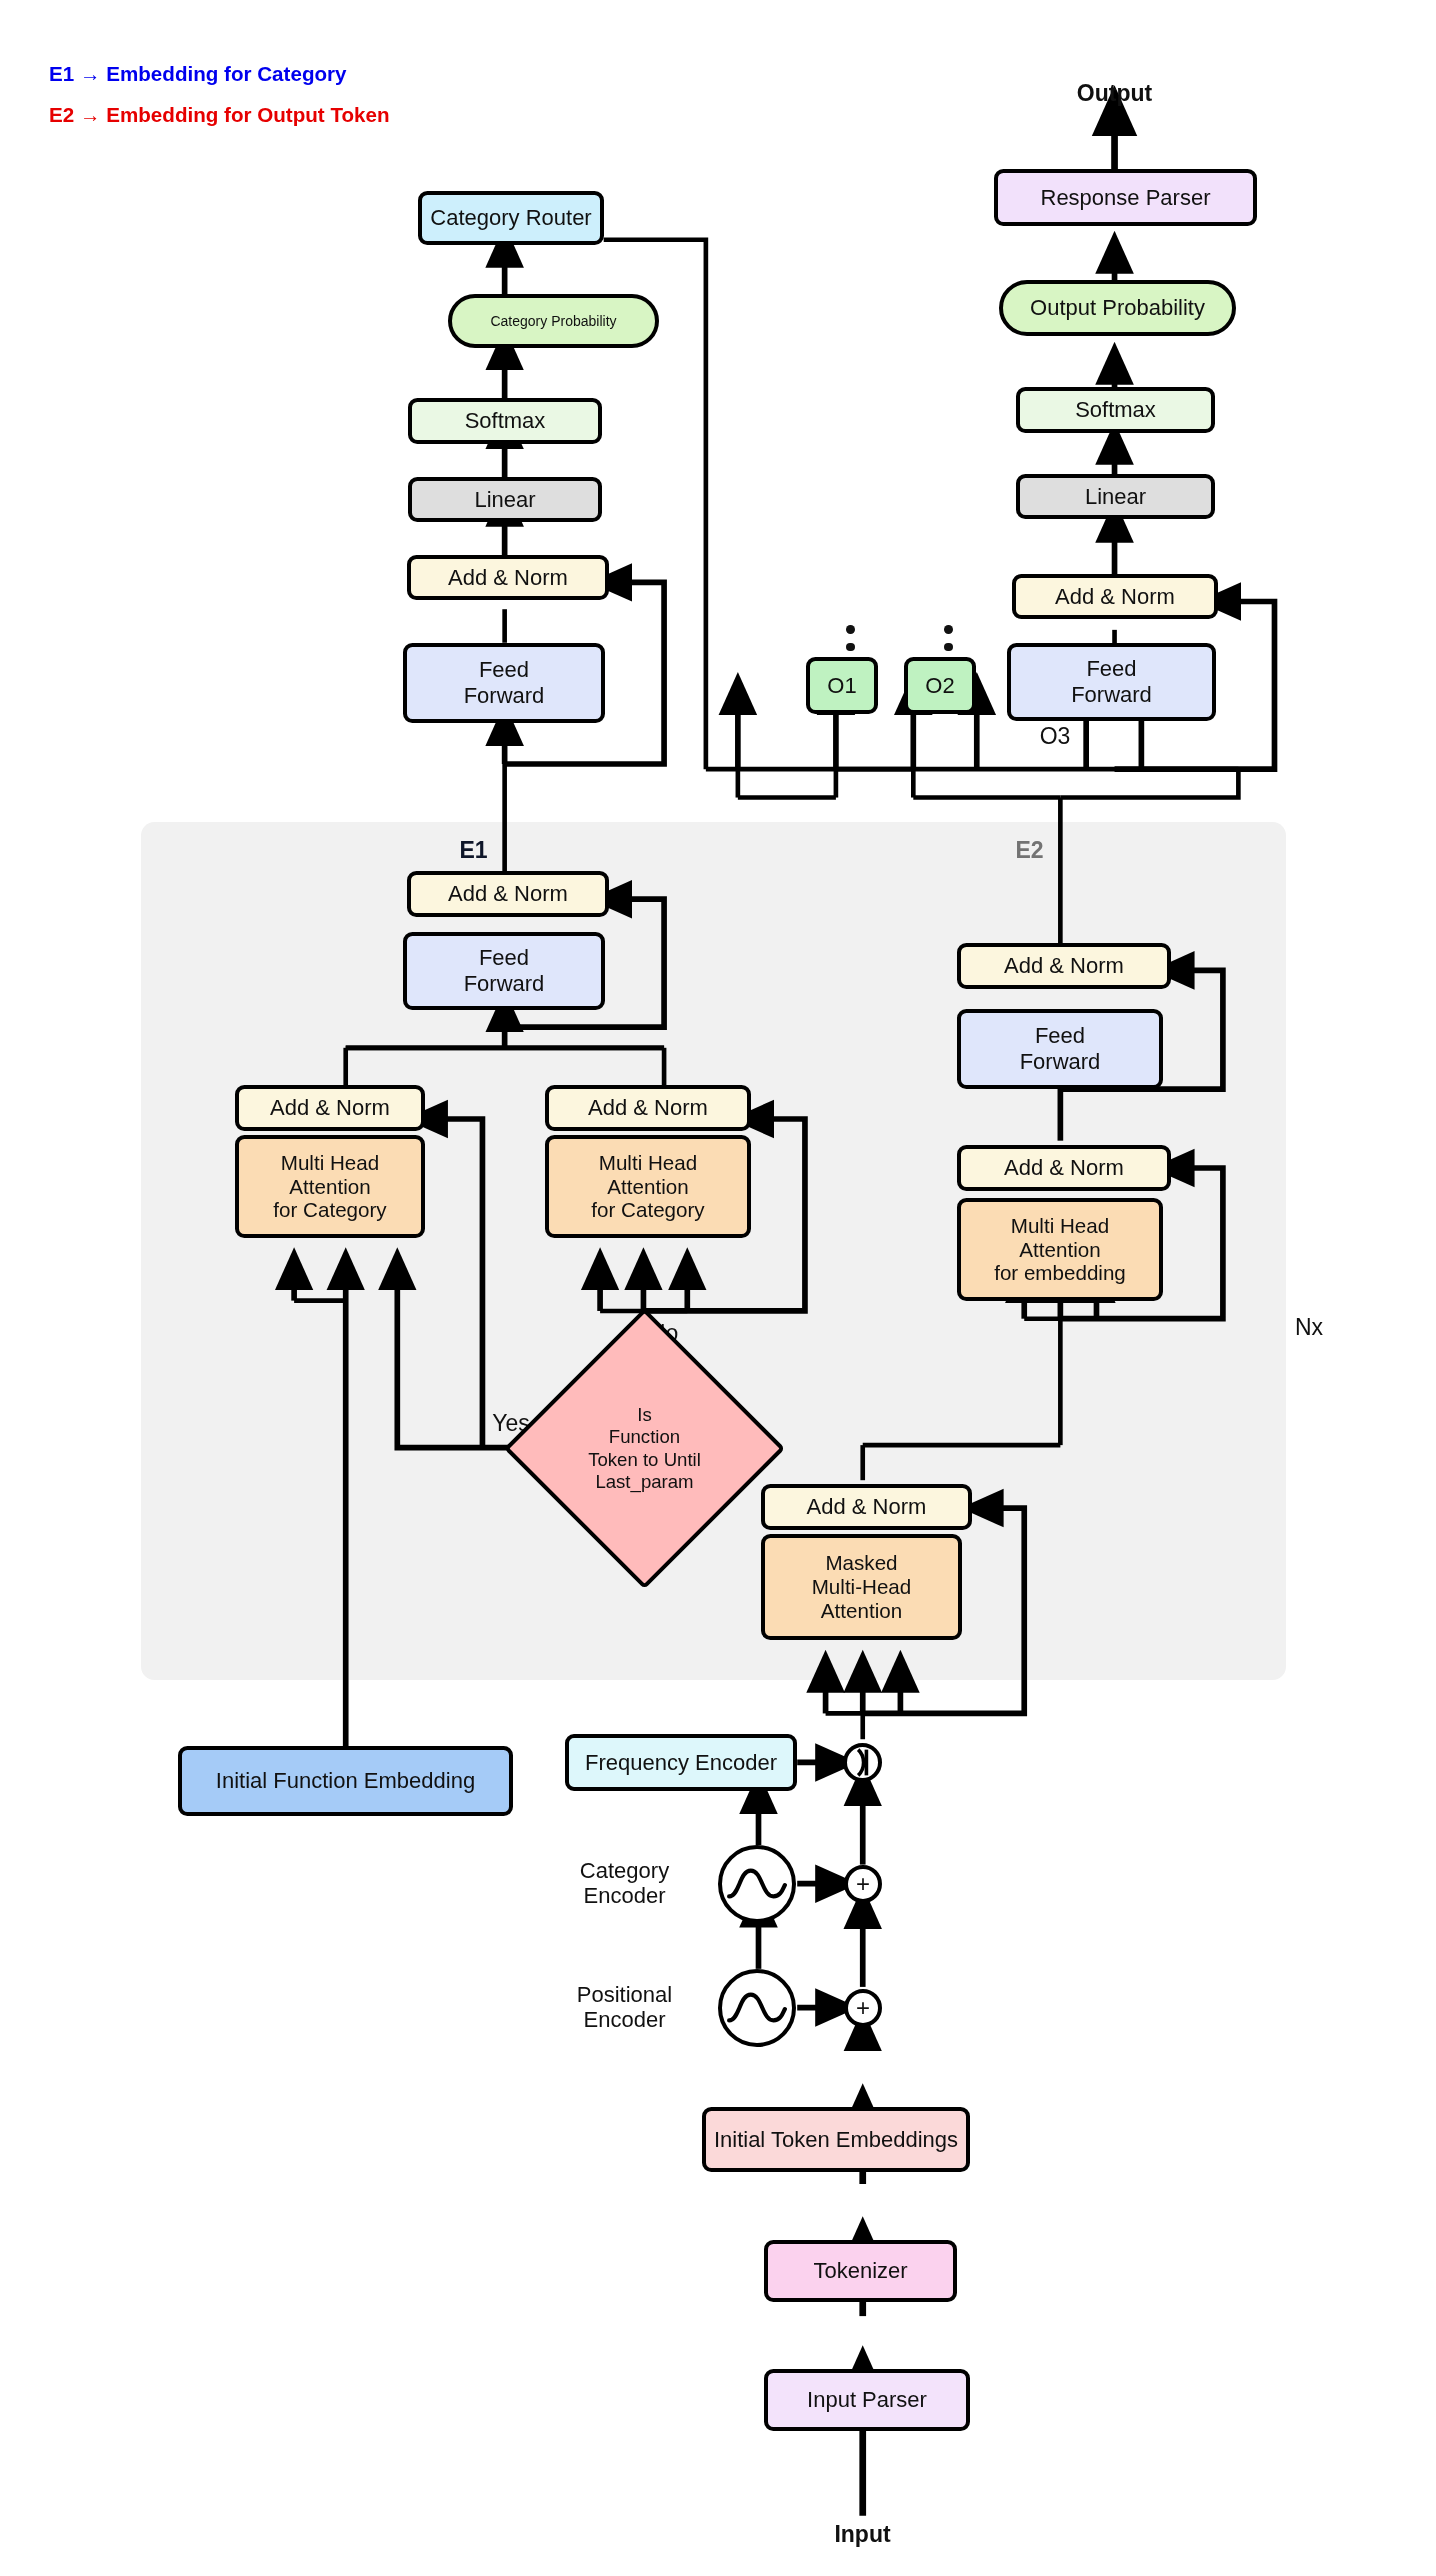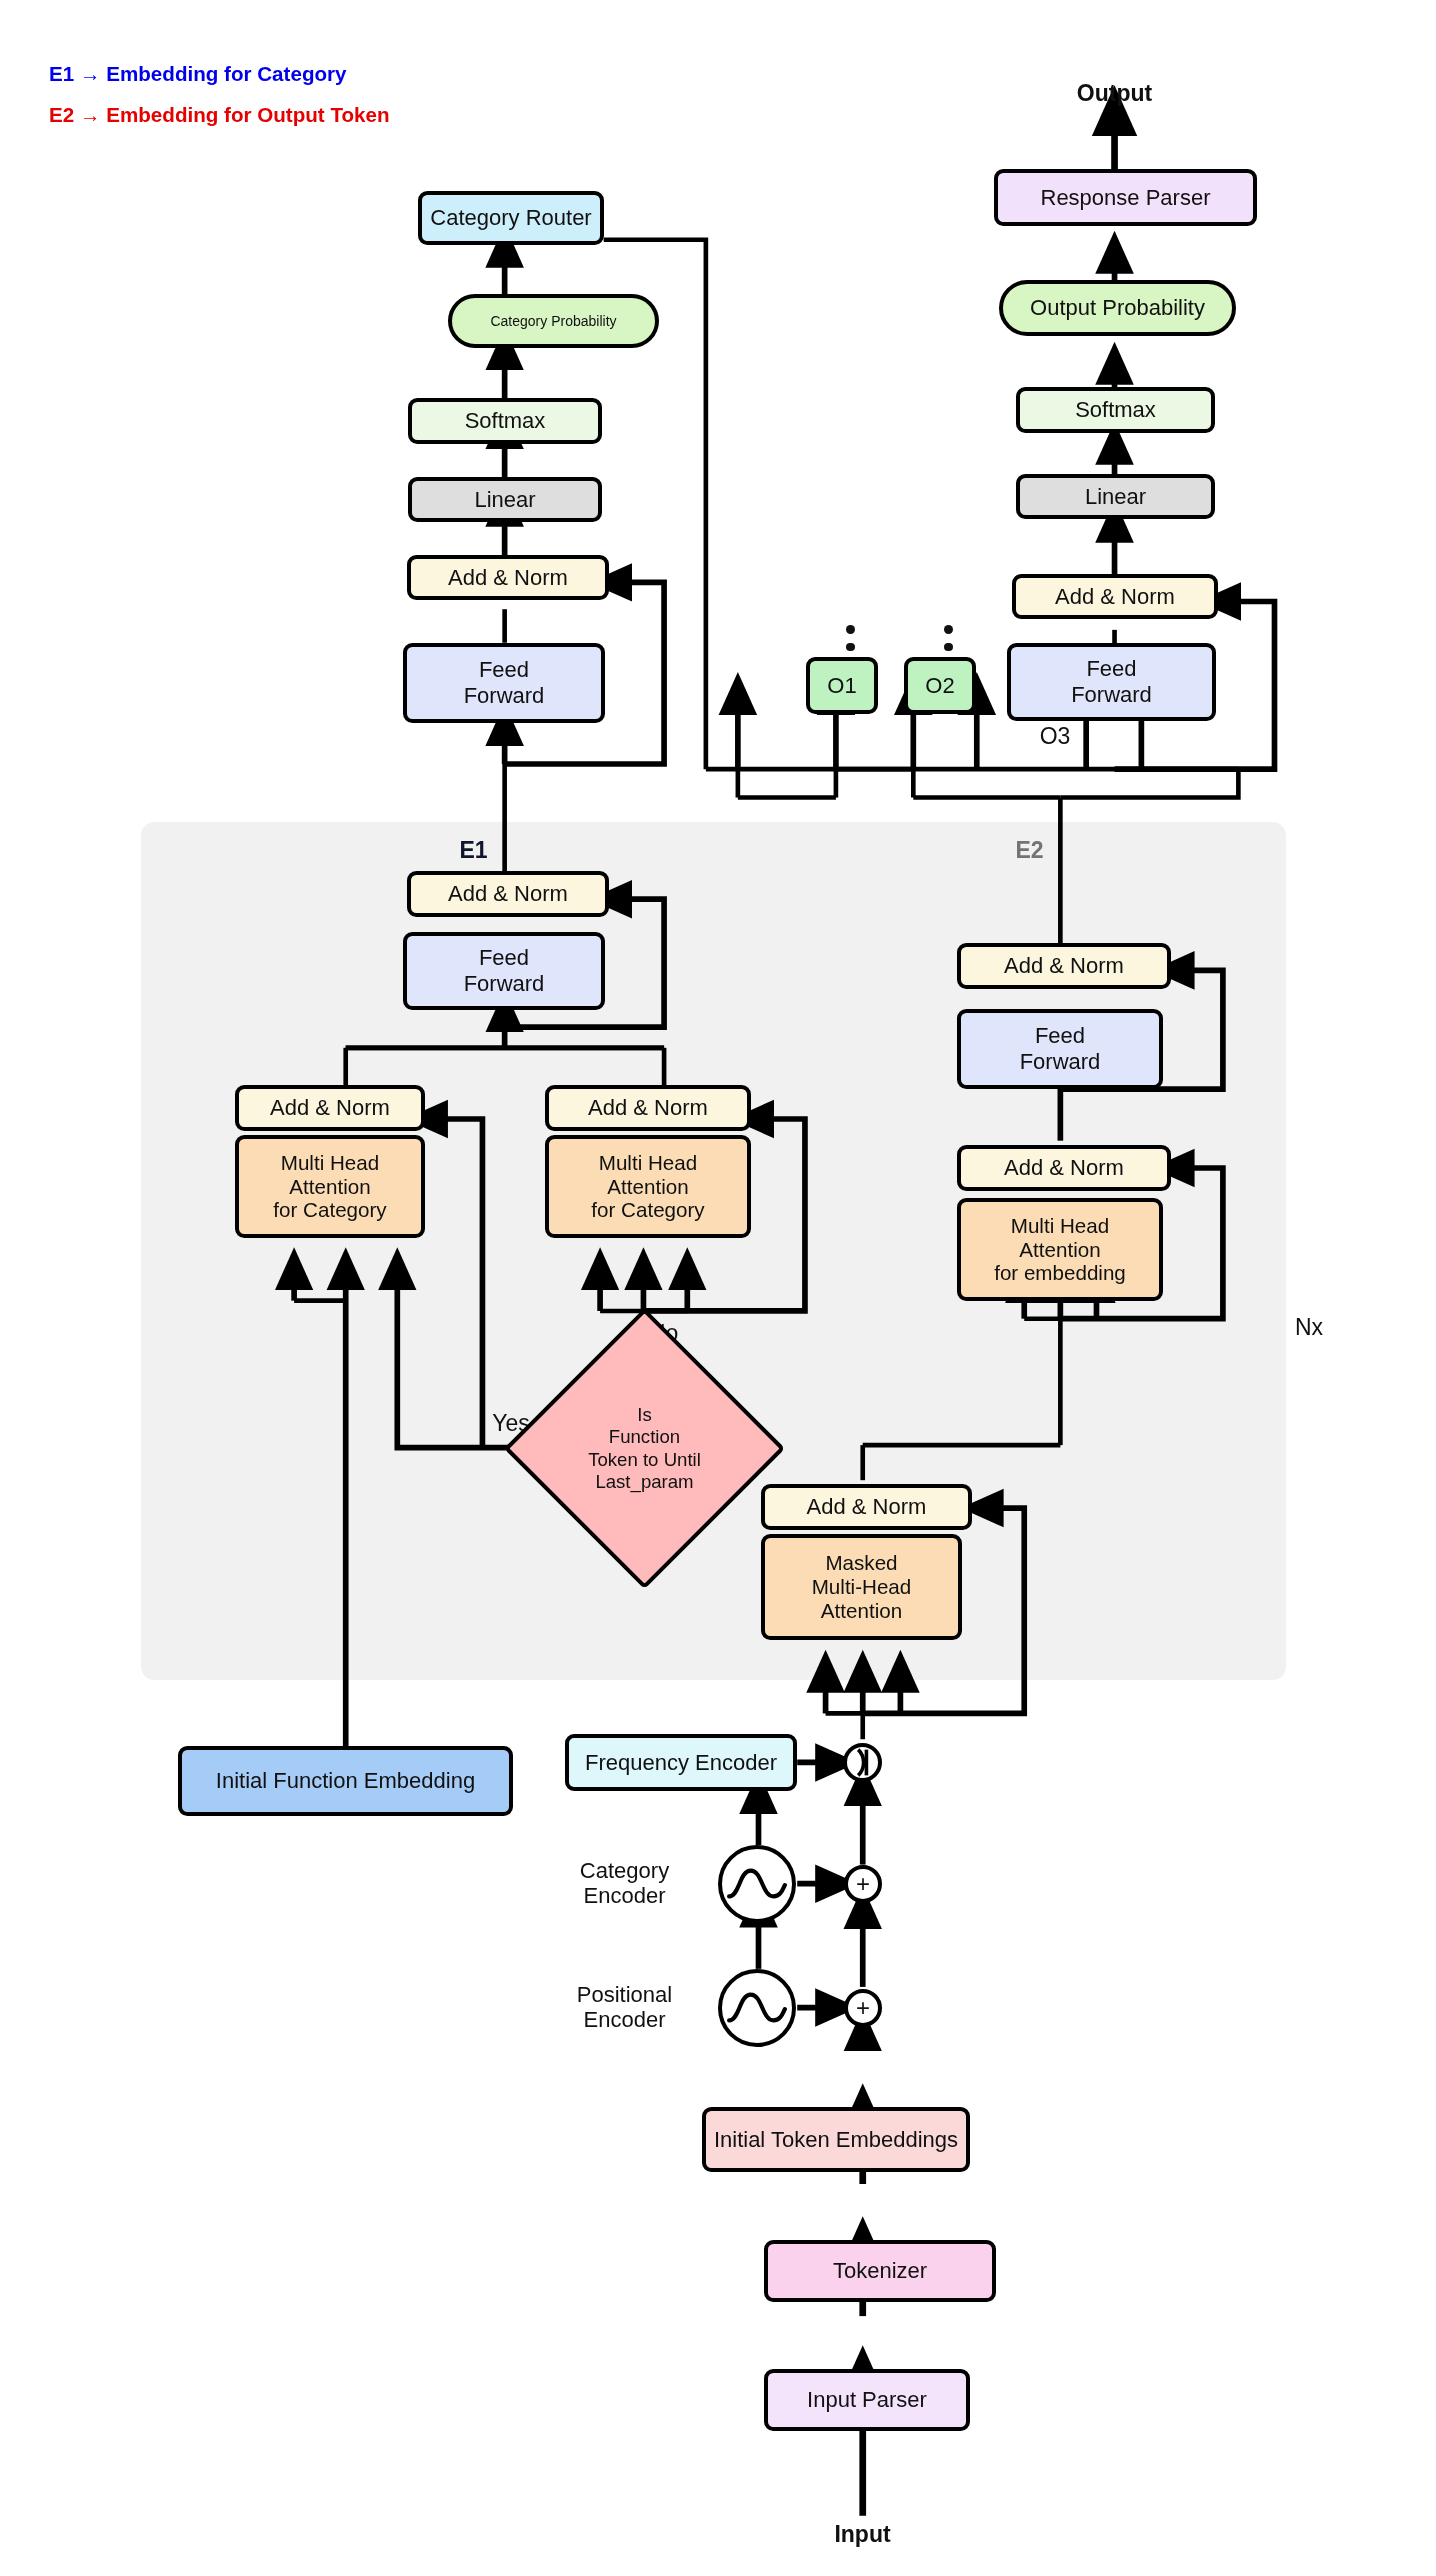--- a/index.html
+++ b/index.html
@@ -280,17 +280,17 @@
   </svg>
 </div>
 <div class="lbl" style="left:547px;top:1982px;width:155px;font-size:22px;white-space:pre-line;">Positional
 Encoder</div>
 
 <div class="circ" style="left:844px;top:1989px;width:38px;height:38px;">
   <span class="plus">+</span>
 </div>
 
 <div class="node" style="left:702px;top:2107px;width:268px;height:65px;background:#fbd9d9;font-size:22px;">Initial Token Embeddings</div>
-<div class="node" style="left:764px;top:2240px;width:232px;height:62px;background:#fbd2ee;font-size:22px;">Tokenizer</div>
+<div class="node" style="left:764px;top:2240px;width:193px;height:62px;background:#fbd2ee;font-size:22px;">Tokenizer</div>
 <div class="node" style="left:764px;top:2369px;width:206px;height:62px;background:#f3e3fb;font-size:22px;">Input Parser</div>
 
 </div>
 
 
 </body></html>

